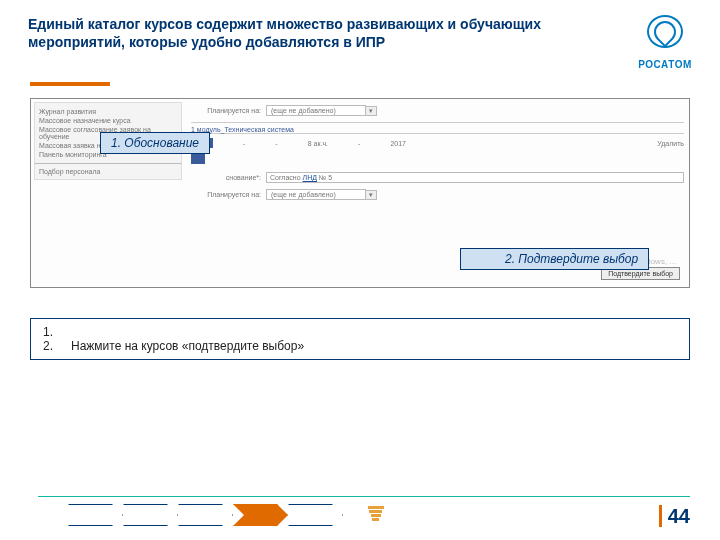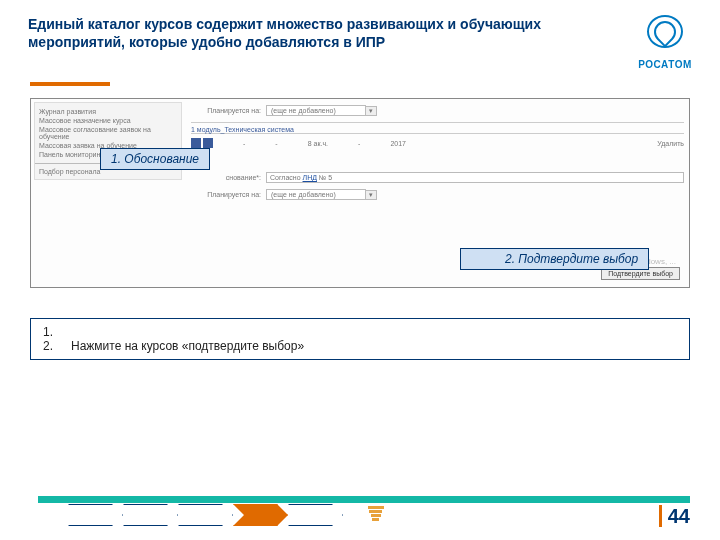--- a/index.html
+++ b/index.html
@@ -24,27 +24,27 @@
   .module-title { color:#3a5b9b;}
   .icons { display:flex; gap:2px;}
   .sq { width:10px; height:10px; background:#3a5b9b;}
   .grp { width:14px; height:10px; background:#3a5b9b;}
   .textrow { display:flex; align-items:center; margin:6px 0;}
   .textbox { border:1px solid #bbb; flex:1; padding:1px 3px; background:#fff;}
   .link { color:#1a4da0; text-decoration:underline;}
   .btn-confirm { position:absolute; right:4px; bottom:4px; border:1px solid #888; padding:2px 6px; background:#eee; color:#333; font-size:7px;}
   .watermark { position:absolute; right:8px; bottom:18px; color:#bcbcbc; font-size:8px; text-align:left;}
   .callout { position:absolute; background:#cfe0f3; border:1px solid #003671; color:#003671; font-style:italic; font-size:12px; padding:3px 10px;}
-  .c1 { top:148px; left:100px;}
+  .c1 { top:132px; left:100px;}
   .c2 { top:248px; left:460px;padding-left:44px;}
   .instructions { margin:30px 30px 10px 30px; border:1px solid #003671; padding:6px 12px; font-size:12px; color:#222;}
   .instructions ol { list-style:none; margin:0; padding:0;}
   .instructions li { display:flex;}
   .instructions .num { width:28px;}
-  .footer { position:absolute; bottom:10px; left:38px; right:30px; border-top:7px solid #14b8a6; height:34px;}
+  .footer { position:absolute; bottom:10px; left:38px; right:30px; border-top:1px solid #14b8a6; height:34px;}
   .chevrons { position:absolute; left:30px; bottom:4px; display:flex;}
   .arrow { width:55px; height:22px; position:relative;}
   .arrow::before { content:""; position:absolute; inset:0; background:#fff; border:1px solid #003671; clip-path: polygon(0 0, 80% 0, 100% 50%, 80% 100%, 0 100%, 20% 50%);}
   .arrow.active::before { background:#e06a00; border-color:#e06a00;}
   .pagenum { position:absolute; right:0; bottom:0; font-size:20px; font-weight:bold; color:#003671;}
   .pagenum .bar { display:inline-block; width:3px; height:22px; background:#e06a00; vertical-align:middle; margin-right:6px; margin-bottom:3px;}
   .fun { position:absolute; left:330px; bottom:4px; width:16px; height:20px;}
   .fun div { height:3px; margin-bottom:1px; background:#e8a13a;}
   .fun div:nth-child(1){width:16px;} .fun div:nth-child(2){width:13px;margin-left:1px;} .fun div:nth-child(3){width:10px;margin-left:3px;} .fun div:nth-child(4){width:7px;margin-left:4px;}
 </style>

